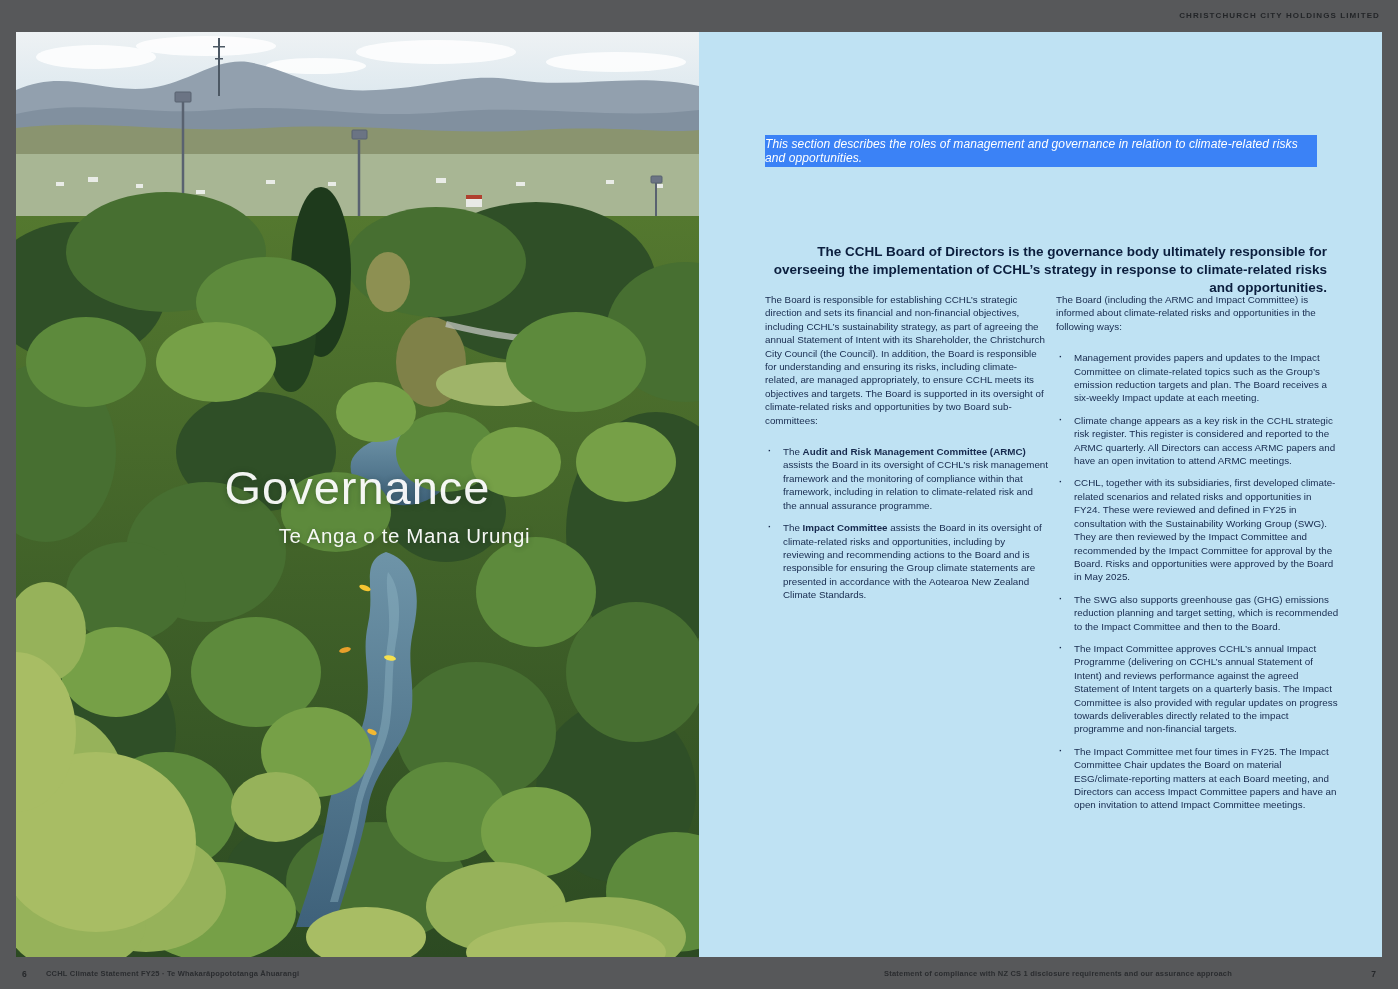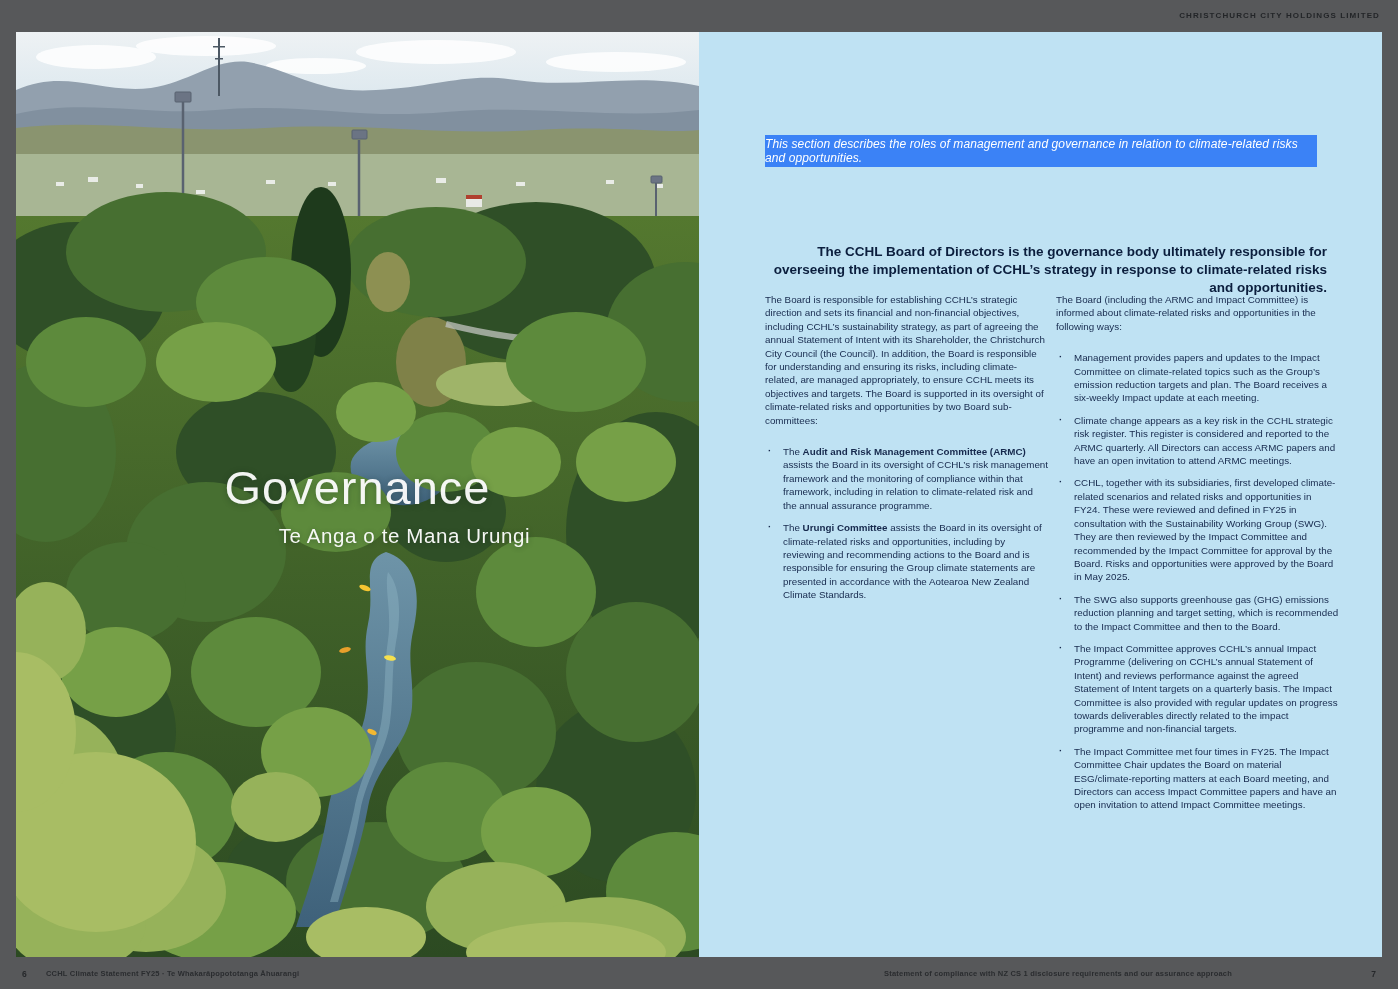--- a/index.html
+++ b/index.html
@@ -233,21 +233,21 @@
 
     <div class="columns">
 
       <div class="col">
         <p>The Board is responsible for establishing CCHL’s strategic direction and sets its financial and non-financial objectives, including CCHL’s sustainability strategy, as part of agreeing the annual Statement of Intent with its Shareholder, the Christchurch City Council (the Council). In addition, the Board is responsible for understanding and ensuring its risks, including climate-related, are managed appropriately, to ensure CCHL meets its objectives and targets. The Board is supported in its oversight of climate-related risks and opportunities by two Board sub-committees:</p>
         <div class="blist">
           <div class="bullet">
             <span>The </span><span class="b">Audit and Risk Management Committee (ARMC)</span><span> assists the Board in its oversight of CCHL’s risk management framework and the monitoring of compliance within that framework, including in relation to climate-related risk and the annual assurance programme.</span>
           </div>
           <div class="bullet">
-            <span>The </span><span class="b">Urungi Committee</span><span> assists the Board in its oversight of climate-related risks and opportunities, including by reviewing and recommending actions to the Board and is responsible for ensuring the Group climate statements are presented in accordance with the Aotearoa New Zealand Climate Standards.</span>
+            <span>The </span><span class="b">Impact Committee</span><span> assists the Board in its oversight of climate-related risks and opportunities, including by reviewing and recommending actions to the Board and is responsible for ensuring the Group climate statements are presented in accordance with the Aotearoa New Zealand Climate Standards.</span>
           </div>
         </div>
       </div>
 
       <div class="col">
         <p>The Board (including the ARMC and Impact Committee) is informed about climate-related risks and opportunities in the following ways:</p>
         <div class="blist">
           <div class="bullet">Management provides papers and updates to the Impact Committee on climate-related topics such as the Group’s emission reduction targets and plan. The Board receives a six-weekly Impact update at each meeting.</div>
           <div class="bullet">Climate change appears as a key risk in the CCHL strategic risk register. This register is considered and reported to the ARMC quarterly. All Directors can access ARMC papers and have an open invitation to attend ARMC meetings.</div>
           <div class="bullet">CCHL, together with its subsidiaries, first developed climate-related scenarios and related risks and opportunities in FY24. These were reviewed and defined in FY25 in consultation with the Sustainability Working Group (SWG). They are then reviewed by the Impact Committee and recommended by the Impact Committee for approval by the Board. Risks and opportunities were approved by the Board in May 2025.</div>

